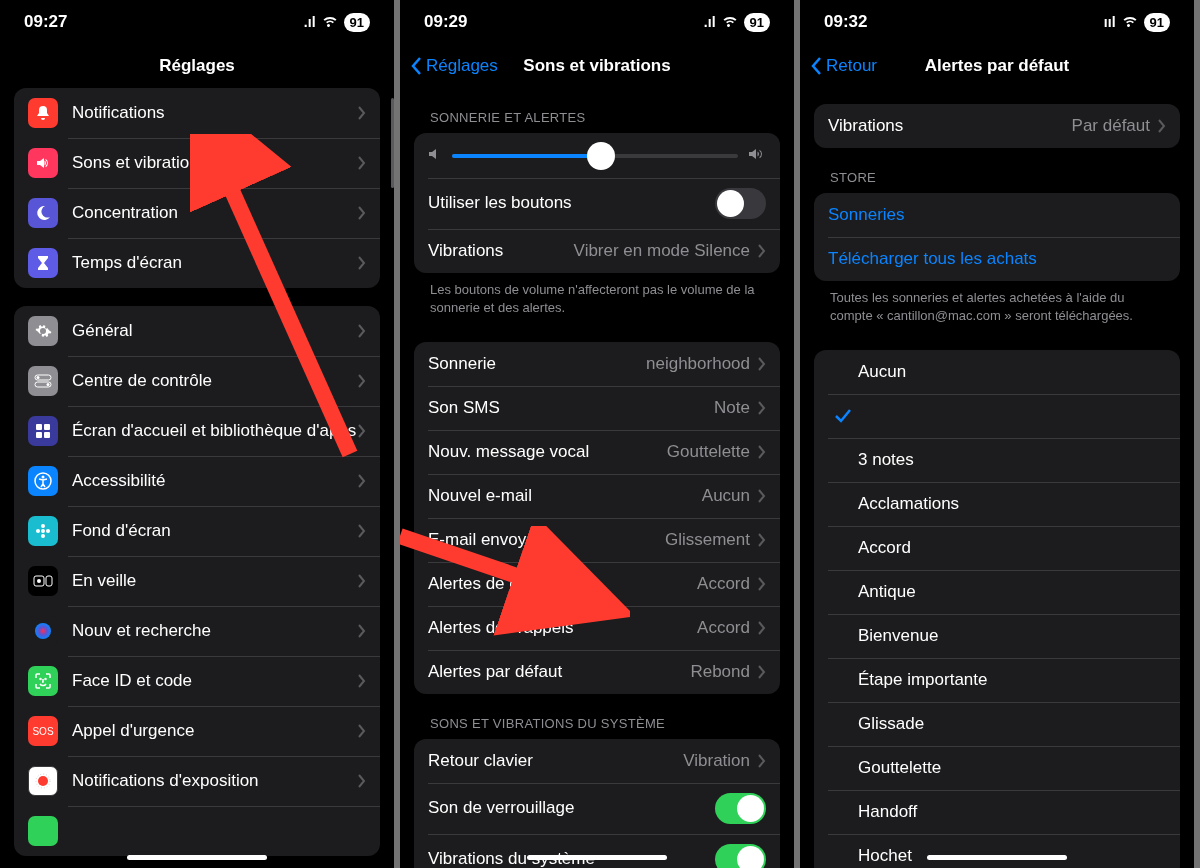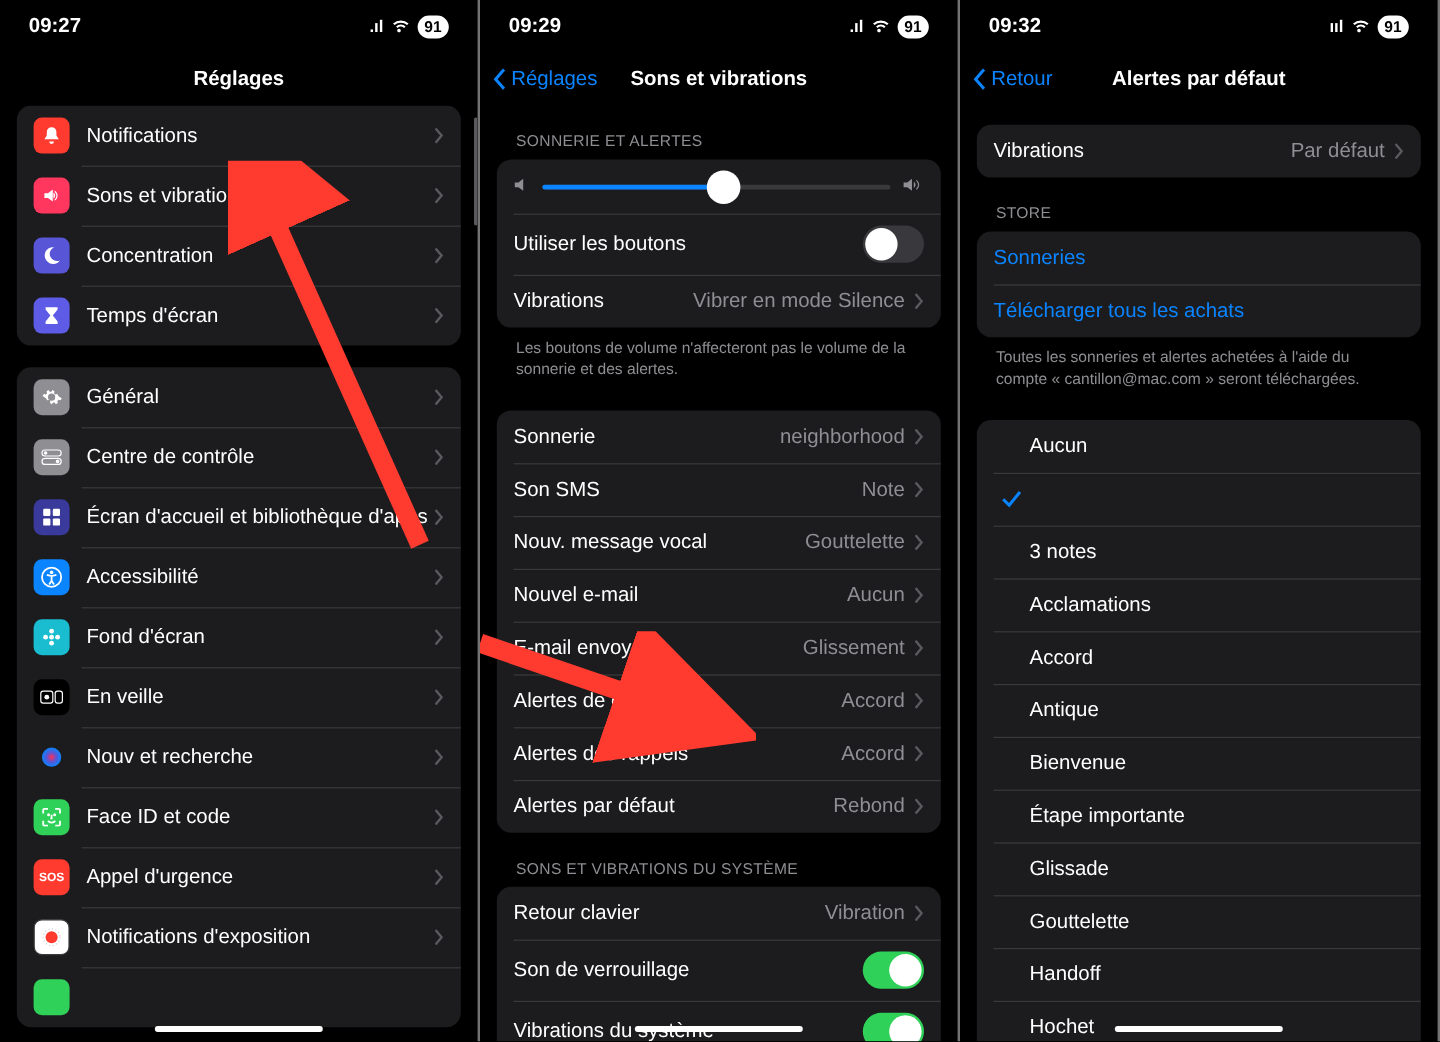--- a/index.html
+++ b/index.html
@@ -11,21 +11,21 @@
     height: 868px;
     display: flex;
     overflow: hidden;
   }
   .screen {
     width: 400px;
     height: 868px;
     background: #000;
     position: relative;
     overflow: hidden;
-    border-right: 2px solid #737373;
+    border-right: 6px solid #737373;
   }
   .status-bar {
     height: 44px;
     display: flex;
     align-items: center;
     justify-content: space-between;
     padding: 0 24px;
     font-size: 17px;
     font-weight: 600;
   }
@@ -421,21 +421,21 @@
           </div>
           <span class="row-label">Face ID et code</span>
           <span class="chevron">
             <svg viewBox="0 0 8 14">
               <path d="M1 1l5 6-5 6" stroke="#5a5a5e" stroke-width="2" fill="none"></path>
             </svg>
           </span>
         </div>
         <div class="row">
           <div class="row-icon" style="background: rgb(255, 59, 48);">
-            <span style="font-size:10px;font-weight:700;color:#fff;">SOS</span>
+            <span style="font-size:10px;font-weight:400;color:#fff;">SOS</span>
           </div>
           <span class="row-label">Appel d'urgence</span>
           <span class="chevron">
             <svg viewBox="0 0 8 14">
               <path d="M1 1l5 6-5 6" stroke="#5a5a5e" stroke-width="2" fill="none"></path>
             </svg>
           </span>
         </div>
         <div class="row">
           <div class="row-icon" style="background: rgb(255, 255, 255); border: 0.5px solid rgb(58, 58, 60);">

